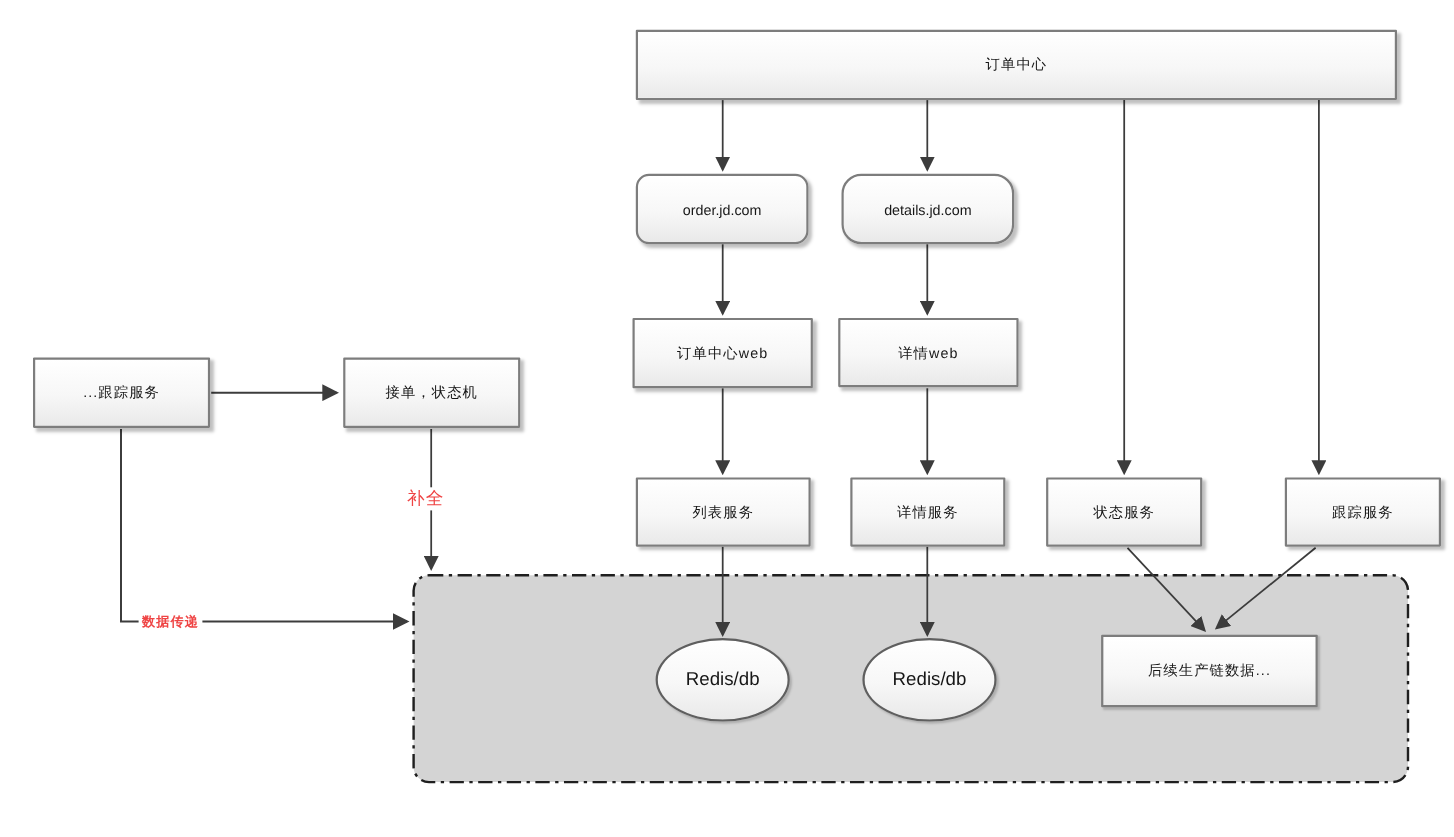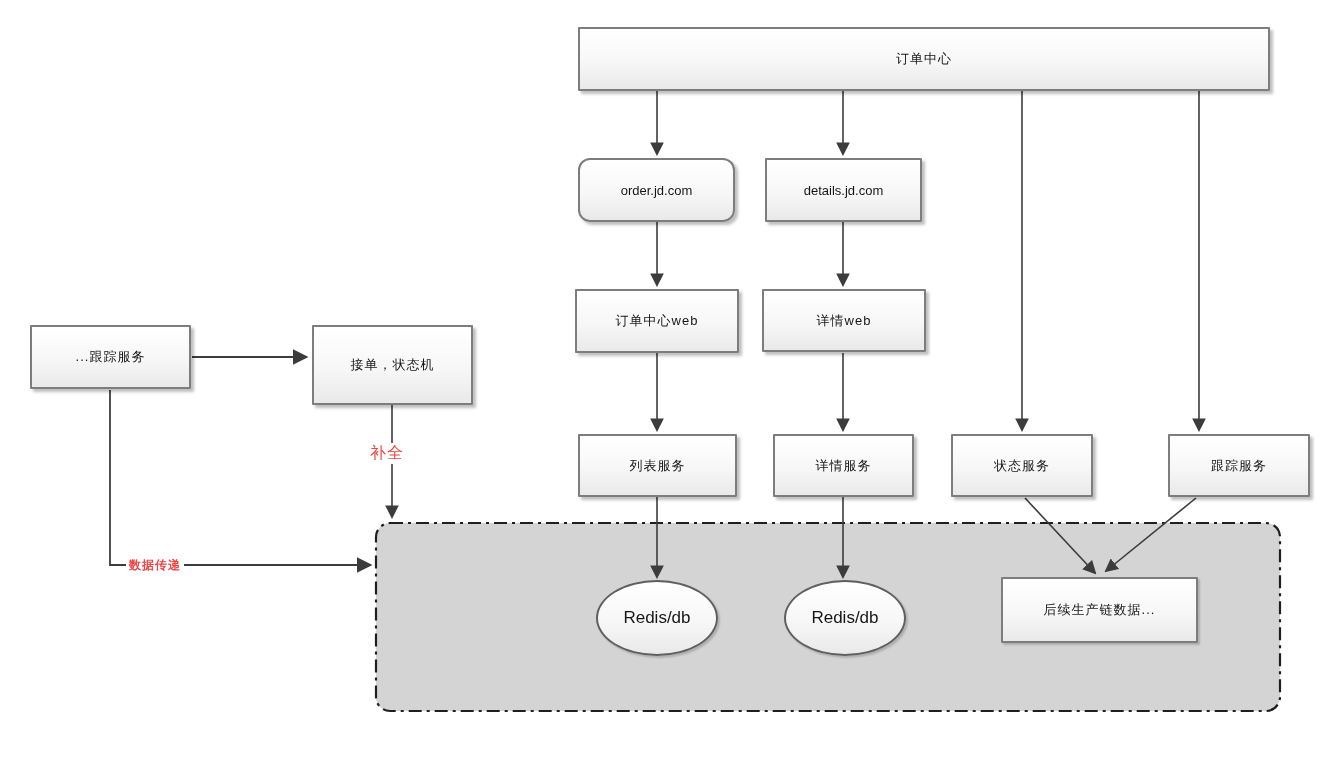--- a/index.html
+++ b/index.html
@@ -88,37 +88,37 @@
 
     <line x1="192" y1="357" x2="306" y2="357" stroke="#3c3c3c" stroke-width="1.8" marker-end="url(#arrow)"></line>
     <line x1="392" y1="390" x2="392" y2="517" stroke="#3c3c3c" stroke-width="1.6" marker-end="url(#arrow)"></line>
     <polyline points="110,390 110,565 370,565" fill="none" stroke="#3c3c3c" stroke-width="1.8" marker-end="url(#arrow)"></polyline>
   </svg>
 
   <div class="node" style="left:578px; top:27px; width:692px; height:64px;">订单中心</div>
 
   <div class="node" style="left:578px; top:158px; width:157px; height:64px; letter-spacing:0;border-radius:12px;">order.jd.com</div>
 
-  <div class="node" style="left:765px; top:158px; width:157px; height:64px; letter-spacing:0;">details.jd.com</div>
+  <div class="node" style="left:765px; top:158px; width:157px; height:64px; letter-spacing:0;border-radius:18px;">details.jd.com</div>
 
   <div class="node" style="left:575px; top:289px; width:164px; height:64px;">订单中心web</div>
 
   <div class="node" style="left:762px; top:289px; width:164px; height:63px;">详情web</div>
 
   <div class="node" style="left:578px; top:434px; width:159px; height:63px;">列表服务</div>
 
   <div class="node" style="left:773px; top:434px; width:141px; height:63px;">详情服务</div>
 
   <div class="node" style="left:951px; top:434px; width:142px; height:63px;">状态服务</div>
 
   <div class="node" style="left:1128px; top:434px; width:142px; height:63px;margin-left:40px;">跟踪服务</div>
 
   <div class="node" style="left:30px; top:325px; width:161px; height:64px;">...跟踪服务</div>
 
-  <div class="node" style="left:312px; top:325px; width:161px; height:80px;">接单，状态机</div>
+  <div class="node" style="left:312px; top:325px; width:161px; height:64px;">接单，状态机</div>
 
   <div class="node ellipse" style="left:596px; top:580px; width:122px; height:76px;">Redis/db</div>
 
   <div class="node ellipse" style="left:784px; top:580px; width:122px; height:76px;">Redis/db</div>
 
   <div class="node" style="left:1001px; top:577px; width:197px; height:66px; box-shadow:2px 2px 2px rgba(0,0,0,0.18);">后续生产链数据...</div>
 
   <div class="edge-label complete" style="left:367px; top:443px;">补全</div>
 
   <div class="edge-label transfer" style="left:126px; top:557px;">数据传递</div>

